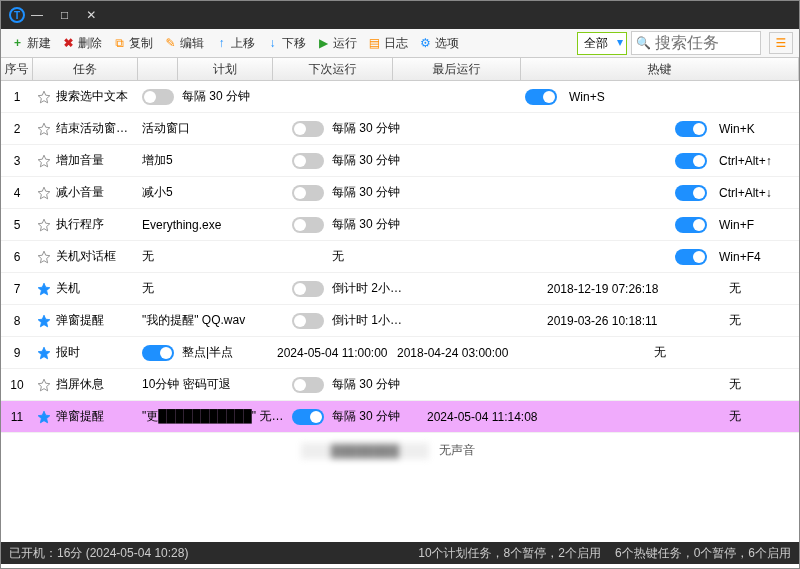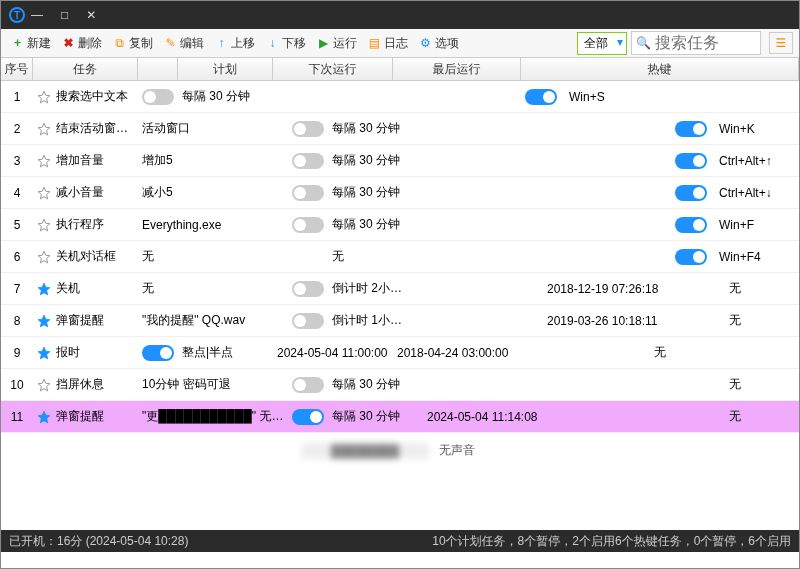--- a/index.html
+++ b/index.html
@@ -32,23 +32,23 @@
 .star{width:14px;height:14px;flex-shrink:0}
 .star svg{width:14px;height:14px}
 .toggle{width:32px;height:16px;border-radius:8px;background:#ccc;position:relative;cursor:pointer}
 .toggle::after{content:"";position:absolute;width:12px;height:12px;background:#fff;border-radius:50%;top:2px;left:2px;transition:.1s}
 .toggle.on{background:#1e90ff}
 .toggle.on::after{left:18px}
 .hktoggle{margin-right:4px}
 .c-hk-empty{justify-content:center !important}
 .subrow{height:26px;display:flex;align-items:flex-end;padding-left:300px;gap:10px;color:#555}
 .blurred{filter:blur(3px);color:#888;background:#eee;padding:1px 30px}
-.statusbar{position:absolute;bottom:16px;left:0;right:0;height:22px;background:#2b2b2b;color:#ccc;display:flex;align-items:center;padding:0 8px;font-size:11px}
+.statusbar{position:absolute;bottom:4px;left:0;right:0;height:22px;background:#2b2b2b;color:#ccc;display:flex;align-items:center;padding:0 8px;font-size:11px}
 .statusbar .sl{flex:1}
-.statusbar .sr{display:flex;}
+.statusbar .sr{display:flex;gap:14px}
 </style>
 </head>
 <body>
 
 <div class="titlebar">
   <span class="logo">T</span>
   <div class="winbtns">
     <span>—</span>
     <span>□</span>
     <span>✕</span>

